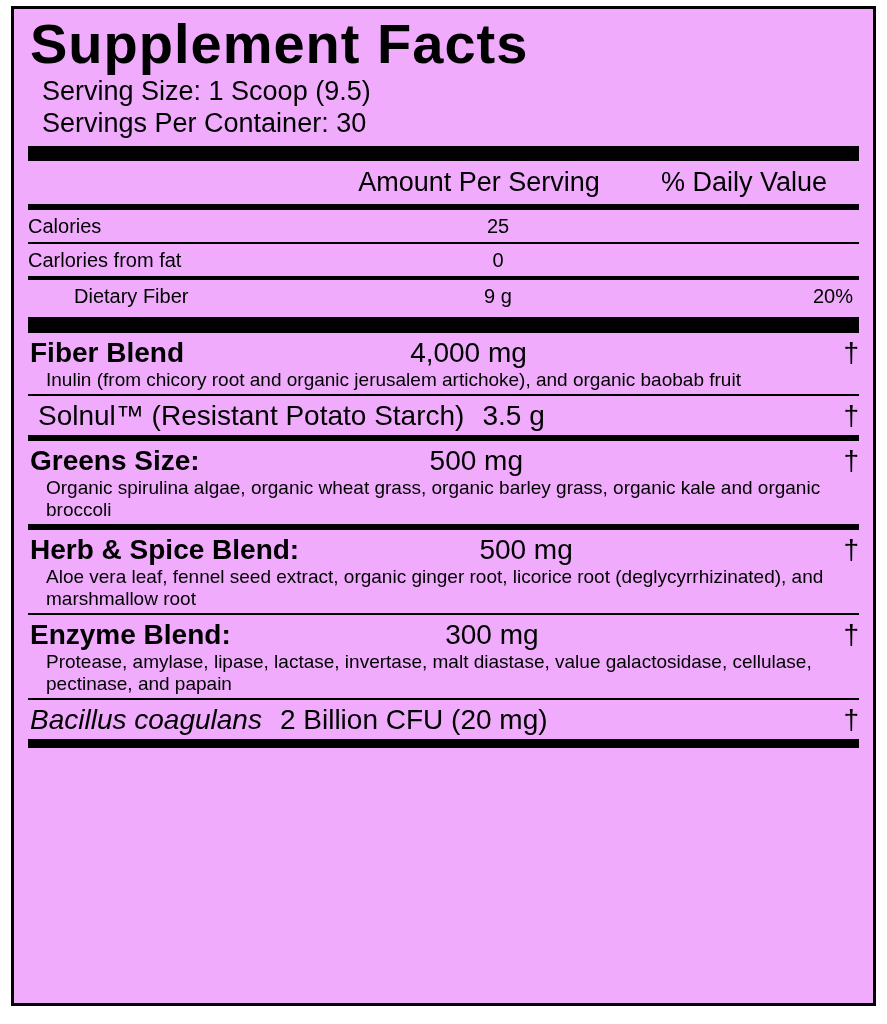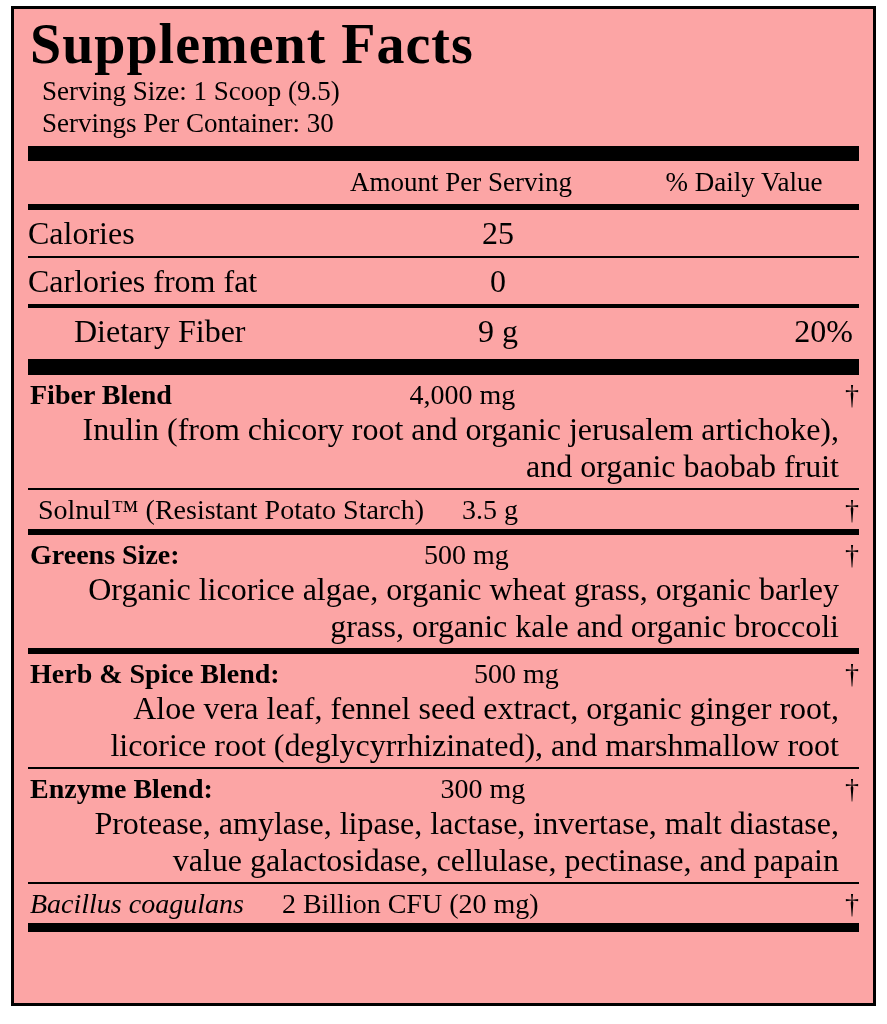--- a/index.html
+++ b/index.html
@@ -15,23 +15,22 @@
     overflow: hidden;
   }
 
   .panel {
     position: relative;
     width: 865px;
     height: 1000px;
     margin: 6px auto 0 auto;
     border: 3px solid #000000;
     box-sizing: border-box;
-    background: #fca5a5;
+    background: #f0abfc;
     padding: 6px 14px 0 14px;
-    font-family: Liberation Serif, serif;
   }
 
   .title {
     font-size: 56px;
     font-weight: bold;
     letter-spacing: 1px;
     line-height: 1.05;
     margin: 0 0 2px 2px;
   }
 
@@ -67,37 +66,36 @@
     background: #000000;
     margin: 0;
   }
 
   
   .hdr-row {
     display: flex;
     align-items: baseline;
     font-size: 27px;
     padding: 6px 0 6px 0;
-    gap: 18px;
   }
   .hdr-spacer { flex: 1 1 auto; }
   .hdr-amount {
     width: 300px;
     text-align: center;
   }
   .hdr-dv {
     width: 230px;
     text-align: center;
   }
 
   
   .nrow {
     display: flex;
     align-items: baseline;
-    font-size: 32px;
+    font-size: 20px;
     padding: 5px 0 4px 0;
   }
   .nrow .name { flex: 1 1 auto; white-space: nowrap; }
   .nrow .amt {
     width: 250px;
     text-align: center;
   }
   .nrow .dv {
     width: 230px;
     text-align: right;
@@ -107,21 +105,20 @@
 
   
   .brow {
     padding: 4px 0 3px 0;
   }
   .brow .topline {
     display: flex;
     align-items: center;
     font-size: 28px;
     white-space: nowrap;
-    gap: 20px;
   }
   .brow .bname {
     font-weight: bold;
     padding-left: 2px;
   }
   .brow .bname.regular { font-weight: normal; margin-left: 8px; }
   .brow .bname.italic { font-style: italic; font-weight: normal; }
   .brow .bamt {
     flex: 1 1 auto;
     text-align: center;
@@ -133,25 +130,24 @@
     padding-left: 18px;
     padding-right: 0;
   }
   .brow .bdag {
     width: 46px;
     text-align: right;
     font-size: 28px;
   }
   .brow .bdag.push { margin-left: auto; }
   .brow .desc {
-    font-size: 32px;
+    font-size: 19px;
     line-height: 1.16;
     padding-left: 18px;
     padding-right: 20px;
-    text-align: right;
   }
 
   .footnote {
     font-size: 23px;
     padding: 6px 0 0 4px;
   }
 </style>
 </head>
 <body>
 
@@ -214,21 +210,21 @@
     </div>
   </div>
   <div class="rule-med"></div>
 
   <div class="brow">
     <div class="topline">
       <span class="bname">Greens Size:</span>
       <span class="bamt">500 mg</span>
       <span class="bdag">†</span>
     </div>
-    <div class="desc">Organic licorice algae, organic wheat grass, organic barley grass, organic kale and organic broccoli</div>
+    <div class="desc">Organic spirulina algae, organic wheat grass, organic barley grass, organic kale and organic broccoli</div>
   </div>
   <div class="rule-med"></div>
 
   <div class="brow">
     <div class="topline">
       <span class="bname">Herb &amp; Spice Blend:</span>
       <span class="bamt">500 mg</span>
       <span class="bdag">†</span>
     </div>
     <div class="desc">Aloe vera leaf, fennel seed extract, organic ginger root, licorice root (deglycyrrhizinated), and marshmallow root</div>

